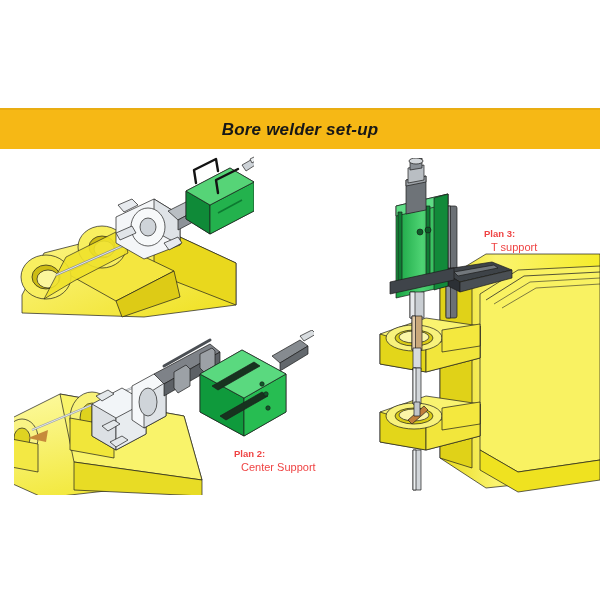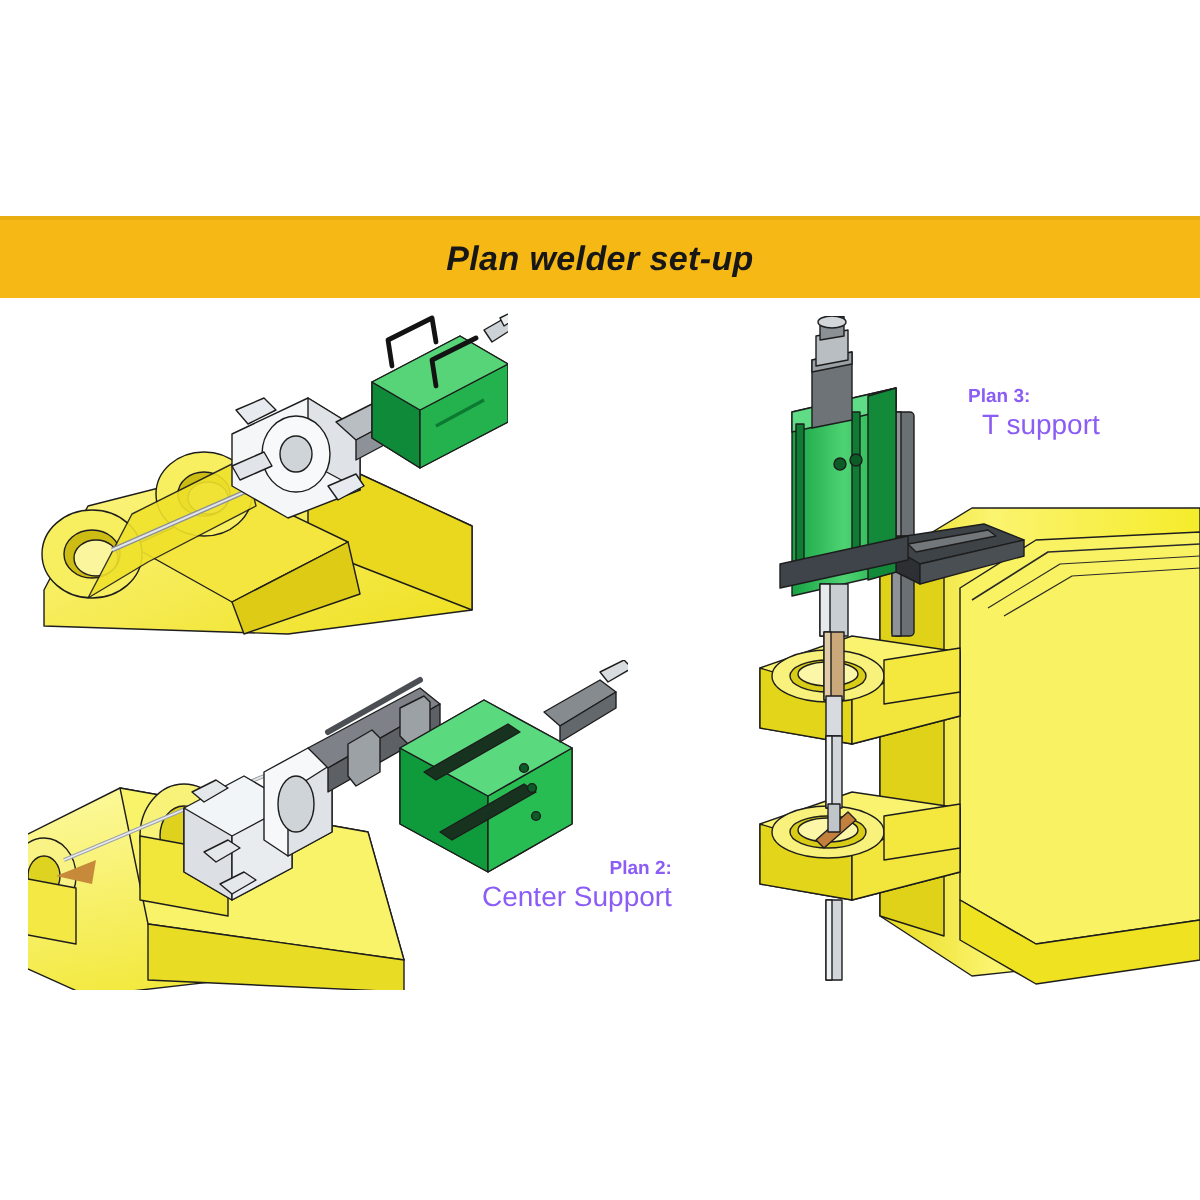--- a/index.html
+++ b/index.html
@@ -22,44 +22,44 @@
     position:absolute;left:0;top:108px;width:600px;height:2px;
     background:#e9ad12;
   }
   .banner-title{
     font-size:17px;font-weight:bold;font-style:italic;
     color:#171717;letter-spacing:.2px;
     white-space:nowrap;
   }
 
   
-  .plan-label{position:absolute;color:#8b5cf6;}
+  .plan-label{position:absolute;color:#ef4444;margin-top:35px;}
   .plan-label .pl-head{font-size:9.5px;font-weight:bold;line-height:13px;}
-  .plan-label .pl-sub{font-size:14px;line-height:14px;padding-left:7px;}
+  .plan-label .pl-sub{font-size:11px;line-height:14px;padding-left:7px;}
 
   #label-plan1{left:222px;top:231px;}
-  #label-plan2{left:234px;top:428px;text-align:right;}
+  #label-plan2{left:234px;top:412px;}
   #label-plan3{left:484px;top:192px;}
 
   
   .figure{position:absolute;}
   #fig-plan1{left:4px;top:155px;width:250px;height:165px;}
   #fig-plan2{left:14px;top:330px;width:300px;height:165px;}
   #fig-plan3{left:368px;top:158px;width:232px;height:340px;}
 
   .figure svg{display:block;width:100%;height:100%;}
 </style>
 </head>
 <body>
 
 <div id="stage">
 
   <div class="banner-top-edge"></div>
   <div class="banner">
-    <span class="banner-title">Plan welder set-up</span>
+    <span class="banner-title">Bore welder set-up</span>
   </div>
 
   <div class="figure" id="fig-plan1">
     <svg viewBox="0 0 250 165" xmlns="http://www.w3.org/2000/svg">
       <defs>
         <linearGradient id="p1y" x1="0" y1="0" x2="1" y2="1">
           <stop offset="0" stop-color="#fdf78e"></stop>
             <stop offset="1" stop-color="#efe01e"></stop>
         </linearGradient>
         <linearGradient id="p1g" x1="0" y1="0" x2="0" y2="1">

